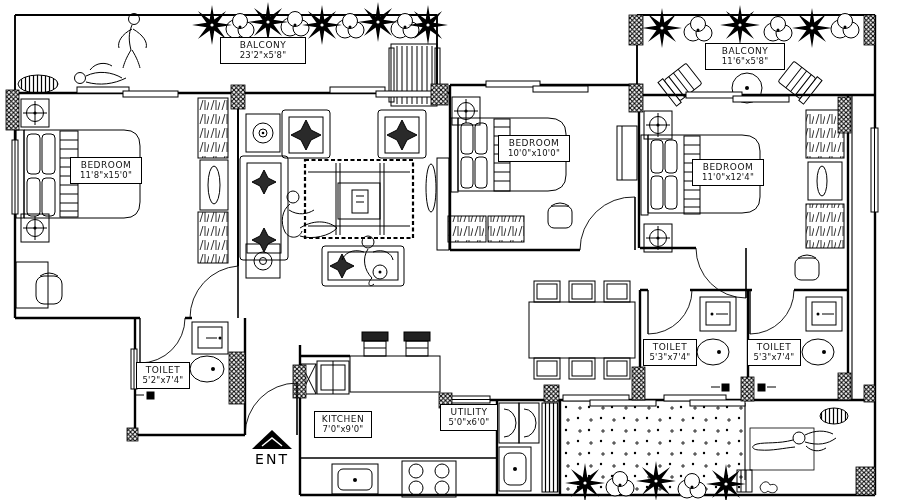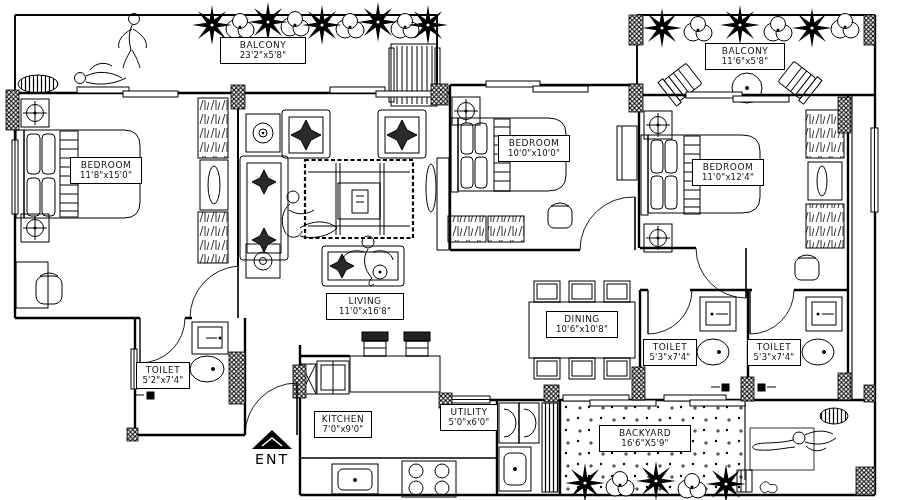--- a/index.html
+++ b/index.html
@@ -508,46 +508,34 @@
   <div class="l2">11'8"x15'0"</div>
 </div>
 <div class="lbl" style="left:498px;top:135px;width:72px">
   <div class="l1">BEDROOM</div>
   <div class="l2">10'0"x10'0"</div>
 </div>
 <div class="lbl" style="left:692px;top:159px;width:72px">
   <div class="l1">BEDROOM</div>
   <div class="l2">11'0"x12'4"</div>
 </div>
-<div class="lbl" style="left:326px;top:293px;width:78px">
-  <div class="l1">LIVING</div>
-  <div class="l2">11'0"x16'8"</div>
-</div>
-<div class="lbl" style="left:546px;top:311px;width:72px">
-  <div class="l1">DINING</div>
-  <div class="l2">10'6"x10'8"</div>
-</div>
 <div class="lbl" style="left:136px;top:362px;width:54px">
   <div class="l1">TOILET</div>
   <div class="l2">5'2"x7'4"</div>
 </div>
 <div class="lbl" style="left:643px;top:339px;width:54px">
   <div class="l1">TOILET</div>
   <div class="l2">5'3"x7'4"</div>
 </div>
 <div class="lbl" style="left:747px;top:339px;width:54px">
   <div class="l1">TOILET</div>
   <div class="l2">5'3"x7'4"</div>
 </div>
 <div class="lbl" style="left:314px;top:411px;width:58px">
   <div class="l1">KITCHEN</div>
   <div class="l2">7'0"x9'0"</div>
 </div>
 <div class="lbl" style="left:440px;top:404px;width:58px">
   <div class="l1">UTILITY</div>
   <div class="l2">5'0"x6'0"</div>
 </div>
-<div class="lbl" style="left:599px;top:425px;width:92px">
-  <div class="l1">BACKYARD</div>
-  <div class="l2">16'6"X5'9"</div>
-</div>
 <div class="ent-lbl" style="left:252px;top:451px;width:40px">ENT</div>
 </div>
 
 </body></html>

